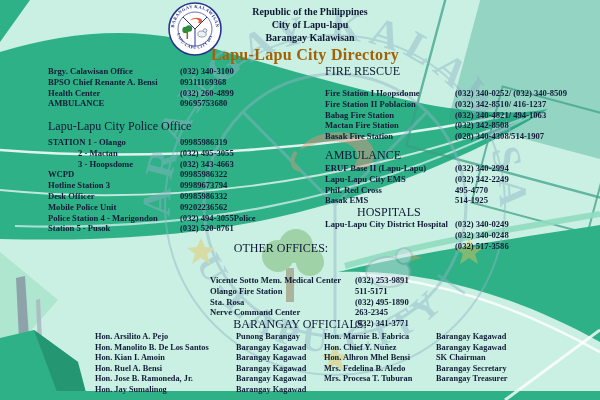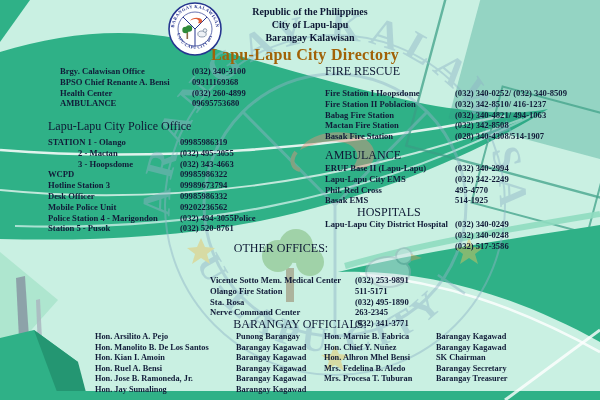--- a/index.html
+++ b/index.html
@@ -127,21 +127,21 @@
       <circle cx="37" cy="28.5" r="1.8" fill="#eef2f6" stroke="#7a8aa0" stroke-width="0.8"></circle>
     </svg>
 
     <div class="hdr">
       <div>Republic of the Philippines</div>
       <div>City of Lapu-lapu</div>
       <div>Barangay Kalawisan</div>
     </div>
     <div class="title">Lapu-Lapu City Directory</div>
 
-    <div class="block w-left" style="left:60px;top:66px;width:260px;">
+    <div class="block w-left" style="left:48px;top:66px;width:260px;">
         <div class="row">
         <span class="lbl">Brgy. Calawisan Office</span>
         <span class="val">(032) 340-3100</span>
       </div>
         <div class="row">
         <span class="lbl">BPSO Chief Renante A. Bensi</span>
         <span class="val">09311169368</span>
       </div>
         <div class="row">
         <span class="lbl">Health Center</span>

